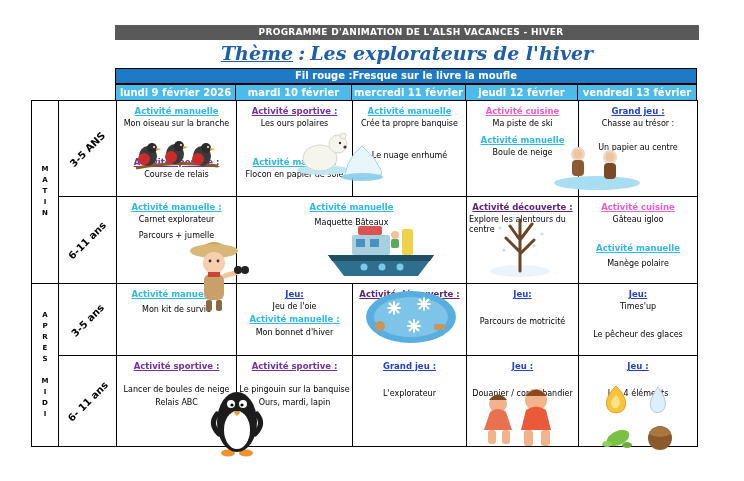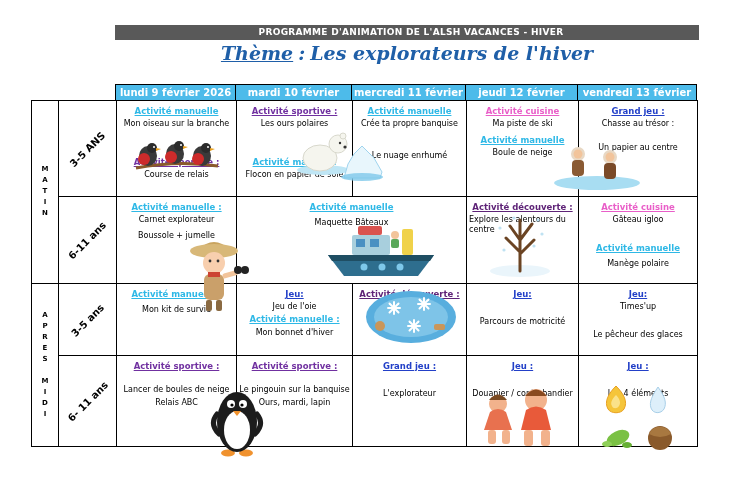--- a/index.html
+++ b/index.html
@@ -61,20 +61,21 @@
 <body>
 
 <div class="page">
 
   <div class="banner">PROGRAMME D'ANIMATION DE L'ALSH VACANCES - HIVER</div>
 
   <div class="theme">
     <span class="u">Thème</span><span class="sep">:</span><span>Les explorateurs de l'hiver</span>
   </div>
 
+  <div class="filrouge">Fil rouge :Fresque sur le livre la moufle</div>
 
   <div class="hdr">
     <div class="hcell">lundi 9 février 2026</div>
     <div class="hcell">mardi 10 février 2026</div>
     <div class="hcell">mercredi 11 février 2026</div>
     <div class="hcell">jeudi 12 février 2026</div>
     <div class="hcell">vendredi 13 février 2026</div>
   </div>
 
   <div class="tbl">
@@ -114,21 +115,21 @@
       <div class="txt">Chasse au trésor :</div>
       <div class="txt g14">Un papier au centre</div>
     </div>
 
     <div class="cell side">
       <div class="age">6-11 ans</div>
     </div>
     <div class="cell">
       <div class="lbl c-man">Activité manuelle :</div>
       <div class="txt">Carnet explorateur</div>
-      <div class="txt g6">Boussole + jumelle</div>
+      <div class="txt g6">Parcours + jumelle</div>
     </div>
     <div class="cell mm">
       <div class="lbl c-man">Activité manuelle</div>
       <div class="txt g6">Maquette Bâteaux</div>
     </div>
     <div class="cell">
       <div class="lbl c-dec">Activité découverte :</div>
       <div class="txt">Explore les alentours du centre</div>
     </div>
     <div class="cell">

